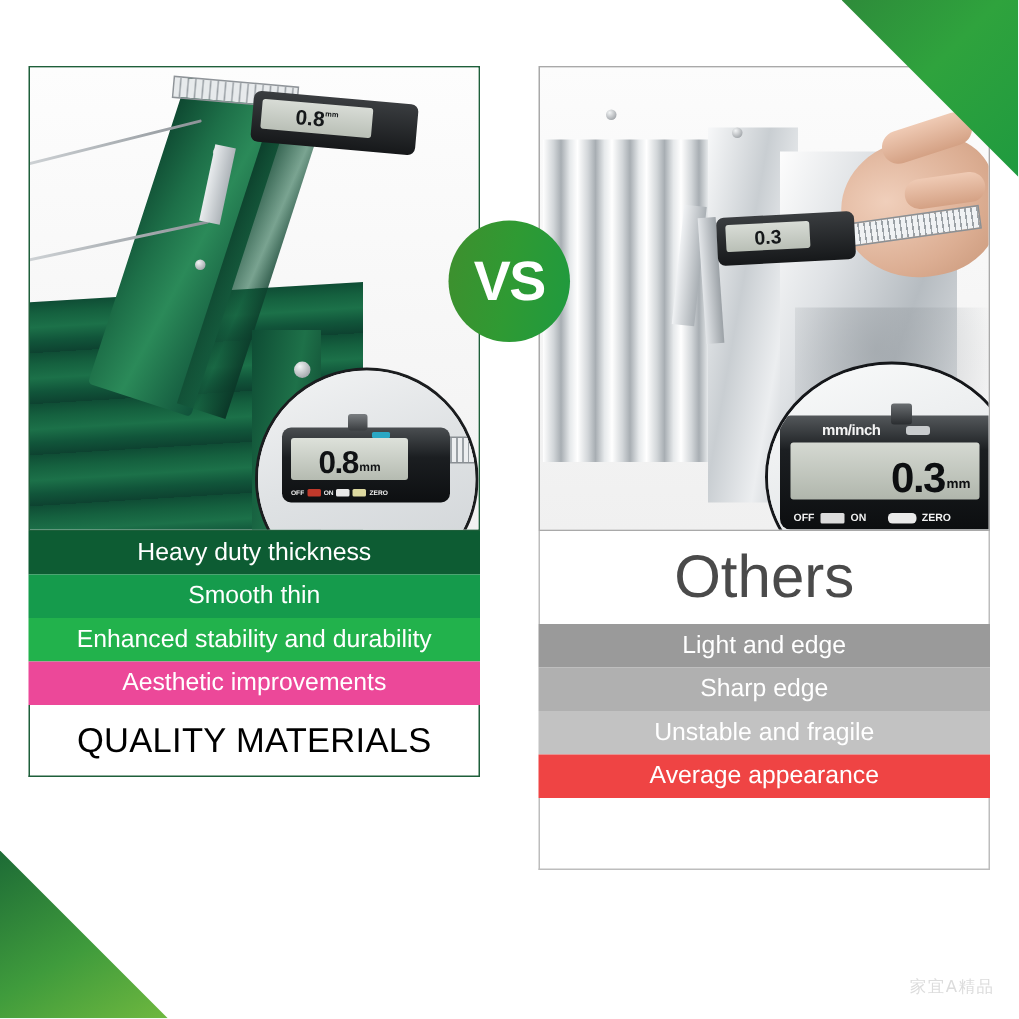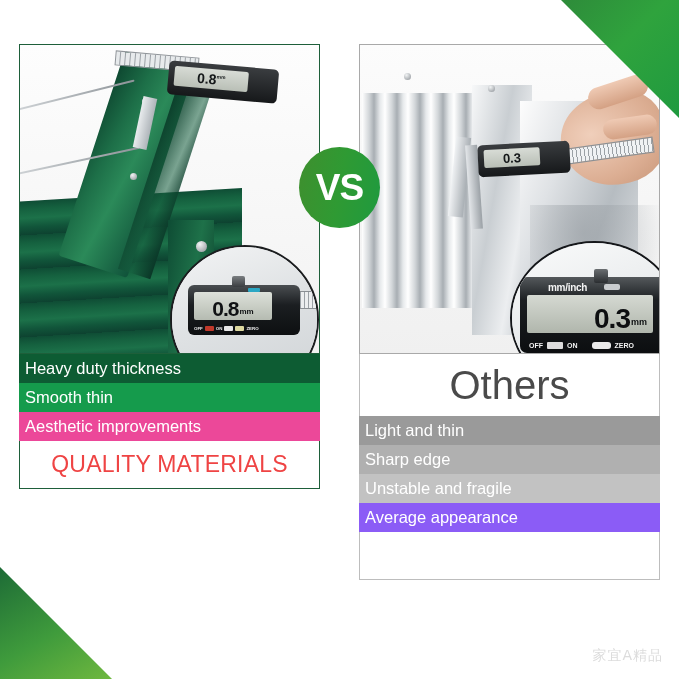--- a/index.html
+++ b/index.html
@@ -208,49 +208,49 @@
   }
   .head.ours{border-left:1.5px solid #1e5f3a;border-right:1.5px solid #1e5f3a;}
   .head.others{border-left:1.5px solid #bdbdbd;border-right:1.5px solid #bdbdbd;}
   .head-title{font-size:40px;font-weight:400;line-height:1;}
   .head-title.ours{color:#1b7a41;}
   .head-title.others{color:#4a4a4a;}
 
   
   .rows{display:flex;flex-direction:column;}
   .frow{
-    height:29px;display:flex;align-items:center;
+    height:29px;display:flex;align-items:center;justify-content:center;
     color:#ffffff;font-size:16.5px;text-align:center;padding:0 6px;
     box-sizing:border-box;
   }
 
   
   .foot{
     height:48px;display:flex;align-items:center;justify-content:center;
     background:#ffffff;box-sizing:border-box;
   }
   .foot.ours{border:1.5px solid #1e5f3a;border-top:none;}
   .foot.others{border:1.5px solid #bdbdbd;border-top:none;}
-  .foot-text{font-size:23px;color:#ef4444;letter-spacing:0.2px;}
+  .foot-text{font-size:23px;color:#000000;letter-spacing:0.2px;}
 
   
   .vs{
     position:absolute;left:299px;top:147px;width:81px;height:81px;
     border-radius:50%;z-index:6;
     background:linear-gradient(100deg,#3f8f2e 0%,#2f9a33 50%,#1f9a3f 100%);
     display:flex;align-items:center;justify-content:center;
   }
   .vs-text{
     color:#ffffff;font-size:37px;font-weight:bold;letter-spacing:-1px;line-height:1;
   }
 
   
   .wm{
     position:absolute;right:16px;bottom:14px;z-index:5;
-    font-size:14px;color:#dcdcdc;letter-spacing:1px;
+    font-size:11px;color:#dcdcdc;letter-spacing:1px;
     font-family:"DejaVu Sans",sans-serif;
   }
 </style>
 </head>
 <body>
 
 <div class="corner-tr"></div>
 <div class="corner-bl"></div>
 
 <div class="board">
@@ -304,20 +304,23 @@
     </div>
 
 
     <div class="rows">
       <div class="frow" style="background:#0d5c33">
         <span>Heavy duty thickness</span>
       </div>
       <div class="frow" style="background:#159b4c">
         <span>Smooth thin</span>
       </div>
+      <div class="frow" style="background:#22b24c">
+        <span>Enhanced stability and durability</span>
+      </div>
       <div class="frow" style="background:#ec4899">
         <span>Aesthetic improvements</span>
       </div>
     </div>
 
     <div class="foot ours">
       <div class="foot-text">QUALITY MATERIALS</div>
     </div>
   </div>
 
@@ -366,29 +369,29 @@
         </div>
       </div>
     </div>
 
     <div class="head others">
       <div class="head-title others">Others</div>
     </div>
 
     <div class="rows">
       <div class="frow" style="background:#9a9a9a">
-        <span>Light and thin</span>
+        <span>Light and edge</span>
       </div>
       <div class="frow" style="background:#b0b0b0">
         <span>Sharp edge</span>
       </div>
       <div class="frow" style="background:#c2c2c2">
         <span>Unstable and fragile</span>
       </div>
-      <div class="frow" style="background:#8b5cf6">
+      <div class="frow" style="background:#ef4444">
         <span>Average appearance</span>
       </div>
     </div>
 
     <div class="foot others">
       <div class="foot-text"></div>
     </div>
   </div>
 </div>
 

